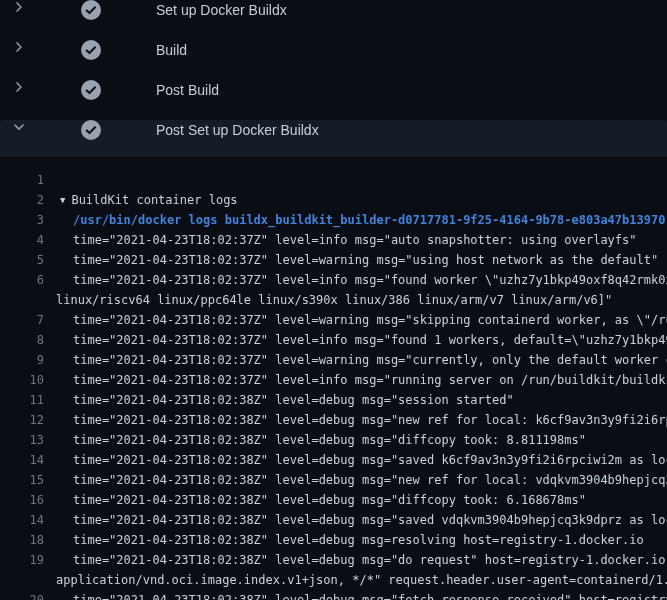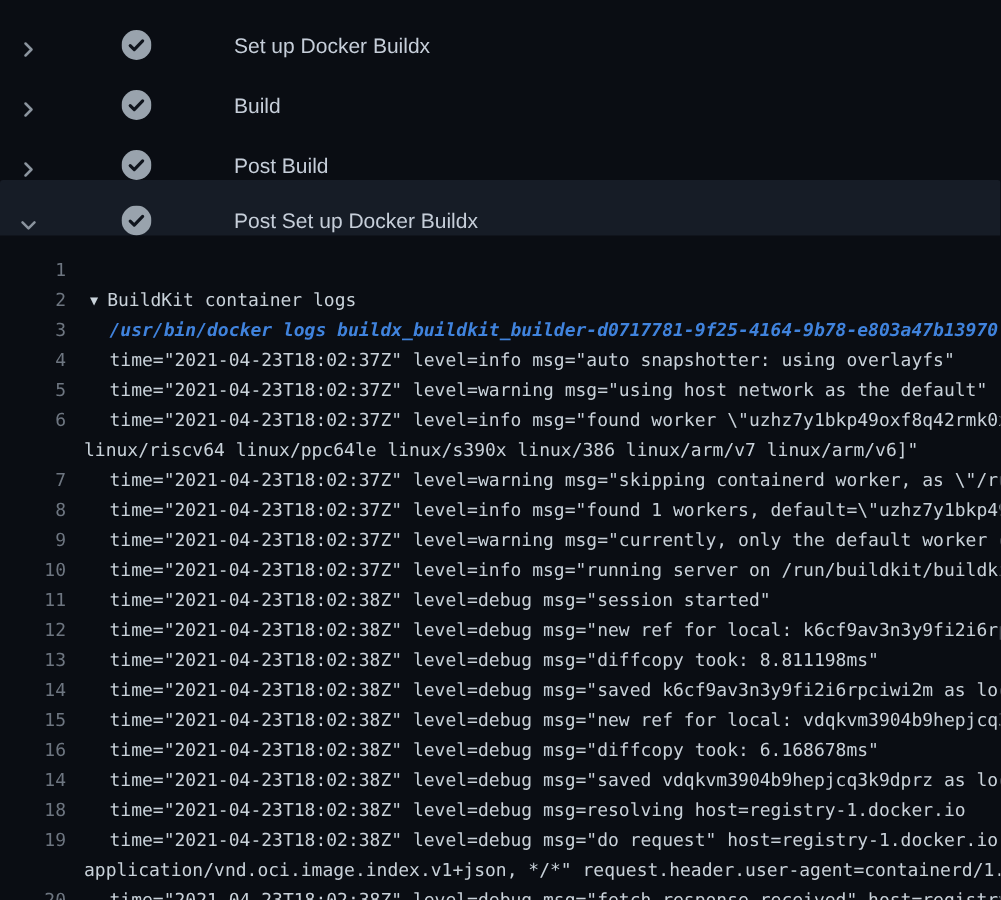--- a/index.html
+++ b/index.html
@@ -14,21 +14,21 @@
   }
   html,body{margin:0;padding:0;}
   body{
     width:667px;height:600px;overflow:hidden;
     background:var(--page-bg);
     font-family:"Liberation Sans", sans-serif;
   }
   
   .steps{width:667px;}
   .step{
-    height:40px;display:flex;align-items:flex-end;
+    height:40px;display:flex;align-items:flex-start;
     padding-left:12px;box-sizing:border-box;cursor:pointer;gap:43px;
   }
   .step.expanded{
     height:37px;background:var(--header-bg);
     border-radius:2px 2px 0 0;
   }
   .step .chev{width:14px;height:14px;flex:none;margin-right:12px;display:flex;align-items:center;justify-content:center;}
   .step .chev svg{display:block;}
   .step .sicon{width:20px;height:20px;flex:none;margin-right:12px;}
   .step .slabel{
@@ -41,21 +41,21 @@
     font-size:12px;line-height:20px;
   }
   .row{height:20px;display:flex;white-space:pre;overflow:hidden;}
   .num{
     width:44px;flex:none;text-align:right;color:var(--line-number);
     cursor:pointer;user-select:none;
   }
   .txt{color:var(--log-text);}
   .row.k-plain   .txt{margin-left:18px;}
   .row.k-group   .txt{margin-left:16px;}
-  .row.k-command .txt{margin-left:29px;color:var(--command-blue);font-weight:bold;font-style:italic;}
+  .row.k-command .txt{margin-left:29px;color:var(--command-blue);font-weight:bold;}
   .row.k-indent  .txt{margin-left:29px;}
   .row.k-wrap    .txt{margin-left:12px;text-align:right;}
   .tri{
     display:inline-block;font-size:9px;vertical-align:1px;
     margin-right:6px;color:var(--log-text);cursor:pointer;
   }
 </style>
 </head>
 <body>
 

